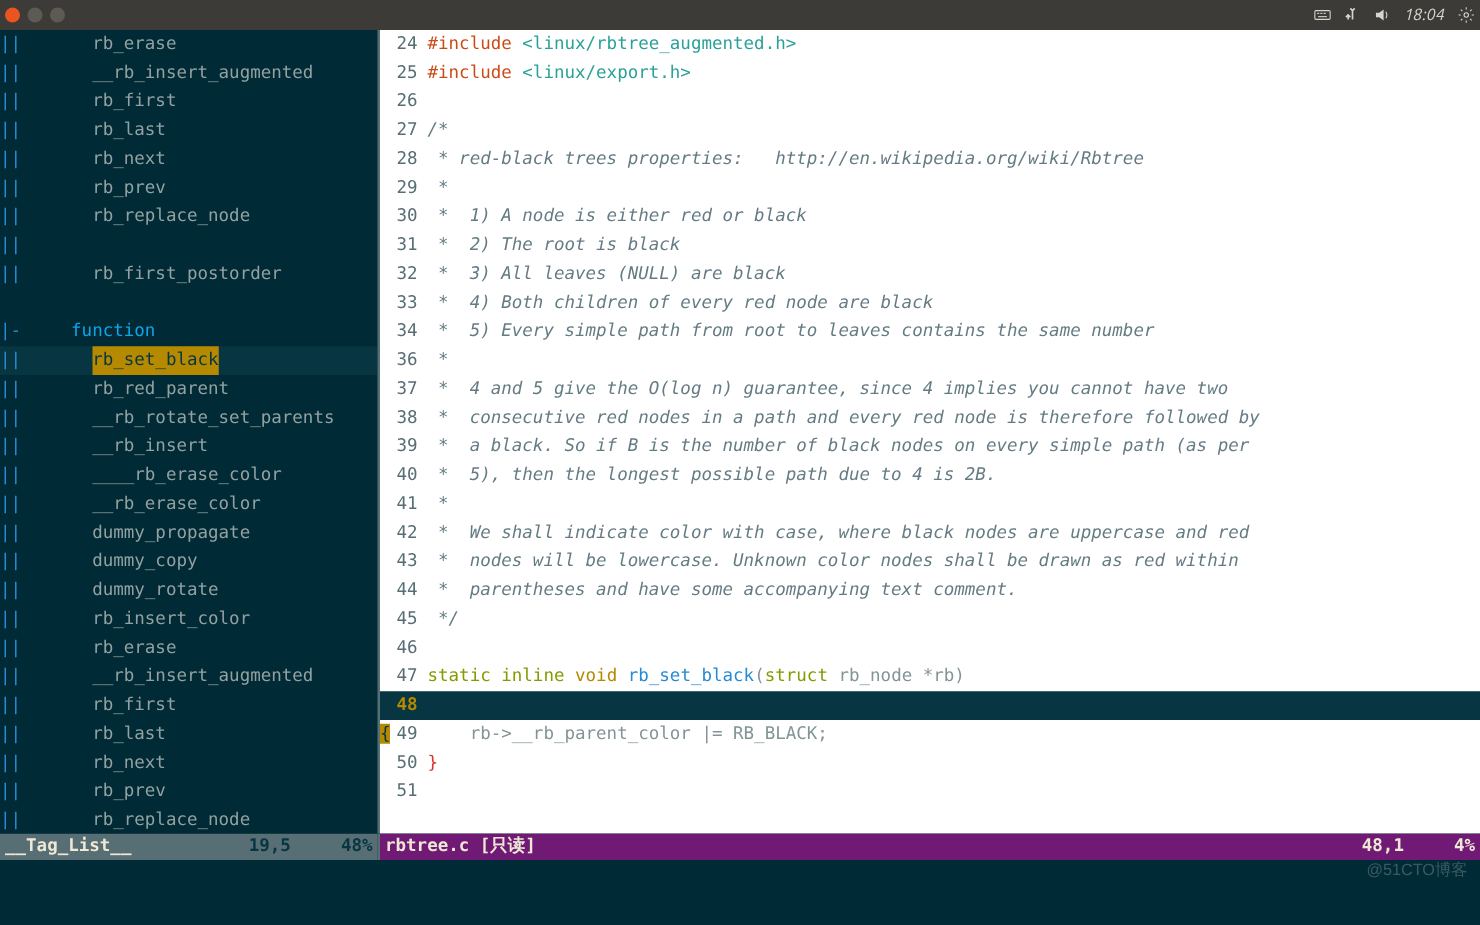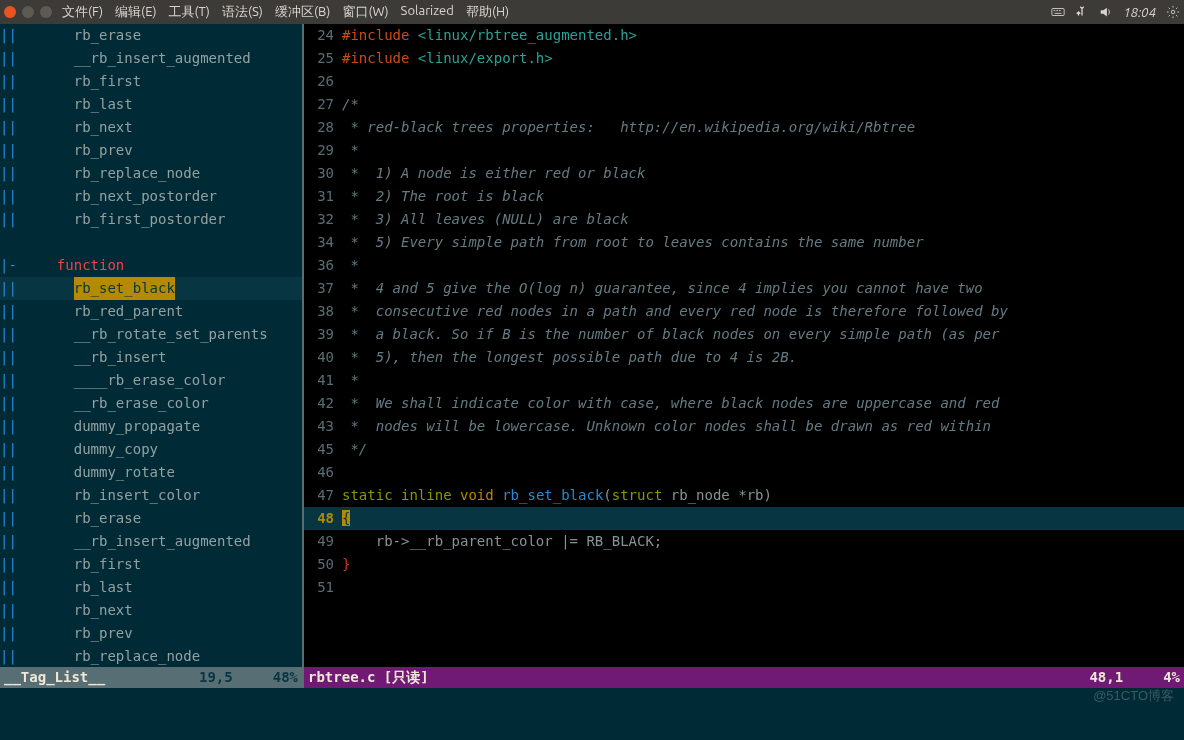--- a/index.html
+++ b/index.html
@@ -43,47 +43,47 @@
 }
 .taglist-body { flex: 1; overflow: hidden; }
 .tag-row {
   display: flex;
   white-space: pre;
   line-height: 23px;
   height: 23px;
 }
 .fold { color: #268bd2; width: 40px; }
 .tag-name { color: #93a1a1; }
-.tag-fn { color: #ef4444; }
+.tag-fn { color: #0ea5e9; }
 .tag-highlight { background: #b58900; color: #073642; }
 .tag-cursor-line { background: #073642; }
 .vsplit { width: 2px; background: #586e75; }
 .editor {
   flex: 1;
-  background: #000000;
+  background: #ffffff;
   display: flex;
   flex-direction: column;
   overflow: hidden;
   justify-content: flex-end;
 }
 .editor-body { flex: 1; overflow: hidden; }
 .code-row {
   display: flex;
   white-space: pre;
   line-height: 23px;
   height: 23px;
 }
 .lineno {
   width: 38px;
   text-align: right;
   color: #586e75;
   padding-right: 8px;
 }
 .lineno-cur { color: #b58900; font-weight: bold; }
-.code-cursor-line { background: #073642; }
+.code-cursor-line { background: #073642; flex-direction: column; }
 .code-text { flex: 1; }
 .c-include { color: #cb4b16; }
 .c-string { color: #2aa198; }
 .c-comment { color: #657b83; font-style: italic; }
 .c-keyword { color: #859900; }
 .c-type { color: #b58900; }
 .c-func { color: #268bd2; }
 .c-punct { color: #dc322f; }
 .c-bracket-hl { background: #b58900; color: #073642; }
 .statusline {
@@ -116,30 +116,20 @@
 </style>
 </head>
 <body>
 
 <div class="topbar">
   <div class="window-controls">
     <div class="wc wc-close"></div>
     <div class="wc wc-min"></div>
     <div class="wc wc-max"></div>
   </div>
-  <div class="menu-items" id="menu-items">
-      <span class="menu-item">文件(F)</span>
-      <span class="menu-item">编辑(E)</span>
-      <span class="menu-item">工具(T)</span>
-      <span class="menu-item">语法(S)</span>
-      <span class="menu-item">缓冲区(B)</span>
-      <span class="menu-item">窗口(W)</span>
-      <span class="menu-item">Solarized</span>
-      <span class="menu-item">帮助(H)</span>
-    </div>
   <div class="tray">
     <svg viewBox="0 0 16 16">
         <rect x="1" y="4" width="14" height="8" rx="1" fill="none" stroke="#d8d4cf"></rect>
         <rect x="3" y="6" width="2" height="1"></rect>
         <rect x="6" y="6" width="2" height="1"></rect>
         <rect x="9" y="6" width="2" height="1"></rect>
         <rect x="4" y="9" width="8" height="1"></rect>
       </svg>
     <svg viewBox="0 0 16 16">
         <path d="M4 12 L4 8 M8 12 L8 4 M6 2 L8 4 L10 2 M2 10 L4 8 L6 10" stroke="#d8d4cf" fill="none" stroke-width="1.5"></path>
@@ -159,21 +149,21 @@
 <div class="main">
   <div class="taglist">
     <div class="taglist-body" id="taglist-body">
         <div class="tag-row"><span class="fold">||</span><span class="tag-name">    rb_erase</span></div>
         <div class="tag-row"><span class="fold">||</span><span class="tag-name">    __rb_insert_augmented</span></div>
         <div class="tag-row"><span class="fold">||</span><span class="tag-name">    rb_first</span></div>
         <div class="tag-row"><span class="fold">||</span><span class="tag-name">    rb_last</span></div>
         <div class="tag-row"><span class="fold">||</span><span class="tag-name">    rb_next</span></div>
         <div class="tag-row"><span class="fold">||</span><span class="tag-name">    rb_prev</span></div>
         <div class="tag-row"><span class="fold">||</span><span class="tag-name">    rb_replace_node</span></div>
-        <div class="tag-row"><span class="fold">||</span><span class="tag-name">    rb_next_postorder</span></div>
+        <div class="tag-row"><span class="fold">||</span></div>
         <div class="tag-row"><span class="fold">||</span><span class="tag-name">    rb_first_postorder</span></div>
         <div class="tag-row"><span class="fold"></span><span class="tag-name"></span></div>
         <div class="tag-row"><span class="fold">|-</span><span class="tag-fn">  function</span></div>
         <div class="tag-row tag-cursor-line"><span class="fold">||</span><span>    </span><span class="tag-highlight">rb_set_black</span></div>
         <div class="tag-row"><span class="fold">||</span><span class="tag-name">    rb_red_parent</span></div>
         <div class="tag-row"><span class="fold">||</span><span class="tag-name">    __rb_rotate_set_parents</span></div>
         <div class="tag-row"><span class="fold">||</span><span class="tag-name">    __rb_insert</span></div>
         <div class="tag-row"><span class="fold">||</span><span class="tag-name">    ____rb_erase_color</span></div>
         <div class="tag-row"><span class="fold">||</span><span class="tag-name">    __rb_erase_color</span></div>
         <div class="tag-row"><span class="fold">||</span><span class="tag-name">    dummy_propagate</span></div>
@@ -194,29 +184,31 @@
     <div class="editor-body" id="editor-body">
         <div class="code-row"><span class="lineno">24</span><span class="code-text"><span class="c-include">#include </span><span class="c-string">&lt;linux/rbtree_augmented.h&gt;</span></span></div>
         <div class="code-row"><span class="lineno">25</span><span class="code-text"><span class="c-include">#include </span><span class="c-string">&lt;linux/export.h&gt;</span></span></div>
         <div class="code-row"><span class="lineno">26</span><span class="code-text"></span></div>
         <div class="code-row"><span class="lineno">27</span><span class="code-text"><span class="c-comment">/*</span></span></div>
         <div class="code-row"><span class="lineno">28</span><span class="code-text"><span class="c-comment"> * red-black trees properties:   http://en.wikipedia.org/wiki/Rbtree</span></span></div>
         <div class="code-row"><span class="lineno">29</span><span class="code-text"><span class="c-comment"> *</span></span></div>
         <div class="code-row"><span class="lineno">30</span><span class="code-text"><span class="c-comment"> *  1) A node is either red or black</span></span></div>
         <div class="code-row"><span class="lineno">31</span><span class="code-text"><span class="c-comment"> *  2) The root is black</span></span></div>
         <div class="code-row"><span class="lineno">32</span><span class="code-text"><span class="c-comment"> *  3) All leaves (NULL) are black</span></span></div>
+        <div class="code-row"><span class="lineno">33</span><span class="code-text"><span class="c-comment"> *  4) Both children of every red node are black</span></span></div>
         <div class="code-row"><span class="lineno">34</span><span class="code-text"><span class="c-comment"> *  5) Every simple path from root to leaves contains the same number</span></span></div>
         <div class="code-row"><span class="lineno">36</span><span class="code-text"><span class="c-comment"> *</span></span></div>
         <div class="code-row"><span class="lineno">37</span><span class="code-text"><span class="c-comment"> *  4 and 5 give the O(log n) guarantee, since 4 implies you cannot have two</span></span></div>
         <div class="code-row"><span class="lineno">38</span><span class="code-text"><span class="c-comment"> *  consecutive red nodes in a path and every red node is therefore followed by</span></span></div>
         <div class="code-row"><span class="lineno">39</span><span class="code-text"><span class="c-comment"> *  a black. So if B is the number of black nodes on every simple path (as per</span></span></div>
         <div class="code-row"><span class="lineno">40</span><span class="code-text"><span class="c-comment"> *  5), then the longest possible path due to 4 is 2B.</span></span></div>
         <div class="code-row"><span class="lineno">41</span><span class="code-text"><span class="c-comment"> *</span></span></div>
         <div class="code-row"><span class="lineno">42</span><span class="code-text"><span class="c-comment"> *  We shall indicate color with case, where black nodes are uppercase and red</span></span></div>
         <div class="code-row"><span class="lineno">43</span><span class="code-text"><span class="c-comment"> *  nodes will be lowercase. Unknown color nodes shall be drawn as red within</span></span></div>
+        <div class="code-row"><span class="lineno">44</span><span class="code-text"><span class="c-comment"> *  parentheses and have some accompanying text comment.</span></span></div>
         <div class="code-row"><span class="lineno">45</span><span class="code-text"><span class="c-comment"> */</span></span></div>
         <div class="code-row"><span class="lineno">46</span><span class="code-text"></span></div>
         <div class="code-row"><span class="lineno">47</span><span class="code-text"><span class="c-keyword">static inline </span><span class="c-type">void </span><span class="c-func">rb_set_black</span><span>(</span><span class="c-keyword">struct </span><span>rb_node *rb)</span></span></div>
         <div class="code-row code-cursor-line"><span class="lineno lineno-cur">48</span><span class="code-text"><span class="c-bracket-hl">{</span></span></div>
         <div class="code-row"><span class="lineno">49</span><span class="code-text"><span>    rb-&gt;__rb_parent_color |= RB_BLACK;</span></span></div>
         <div class="code-row"><span class="lineno">50</span><span class="code-text"><span class="c-punct">}</span></span></div>
         <div class="code-row"><span class="lineno">51</span><span class="code-text"></span></div>
       </div>
   </div>
 </div>

